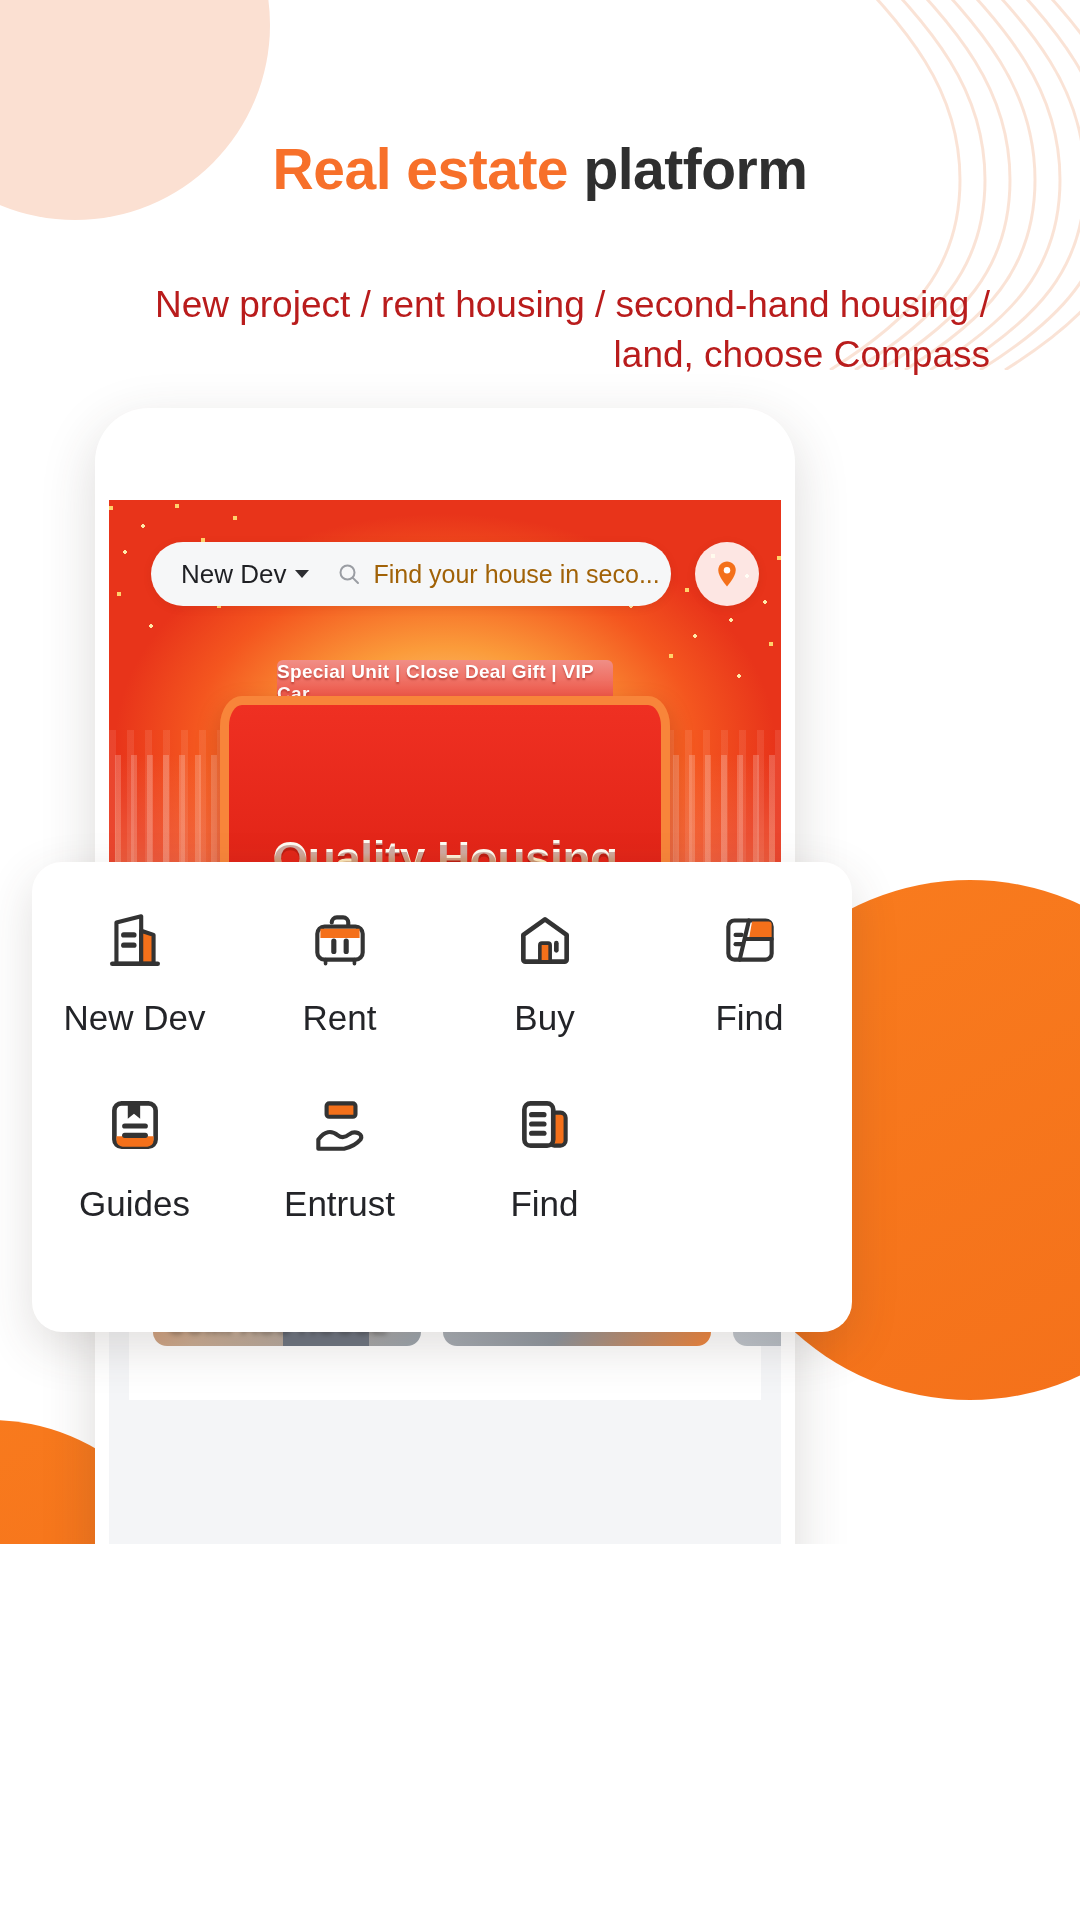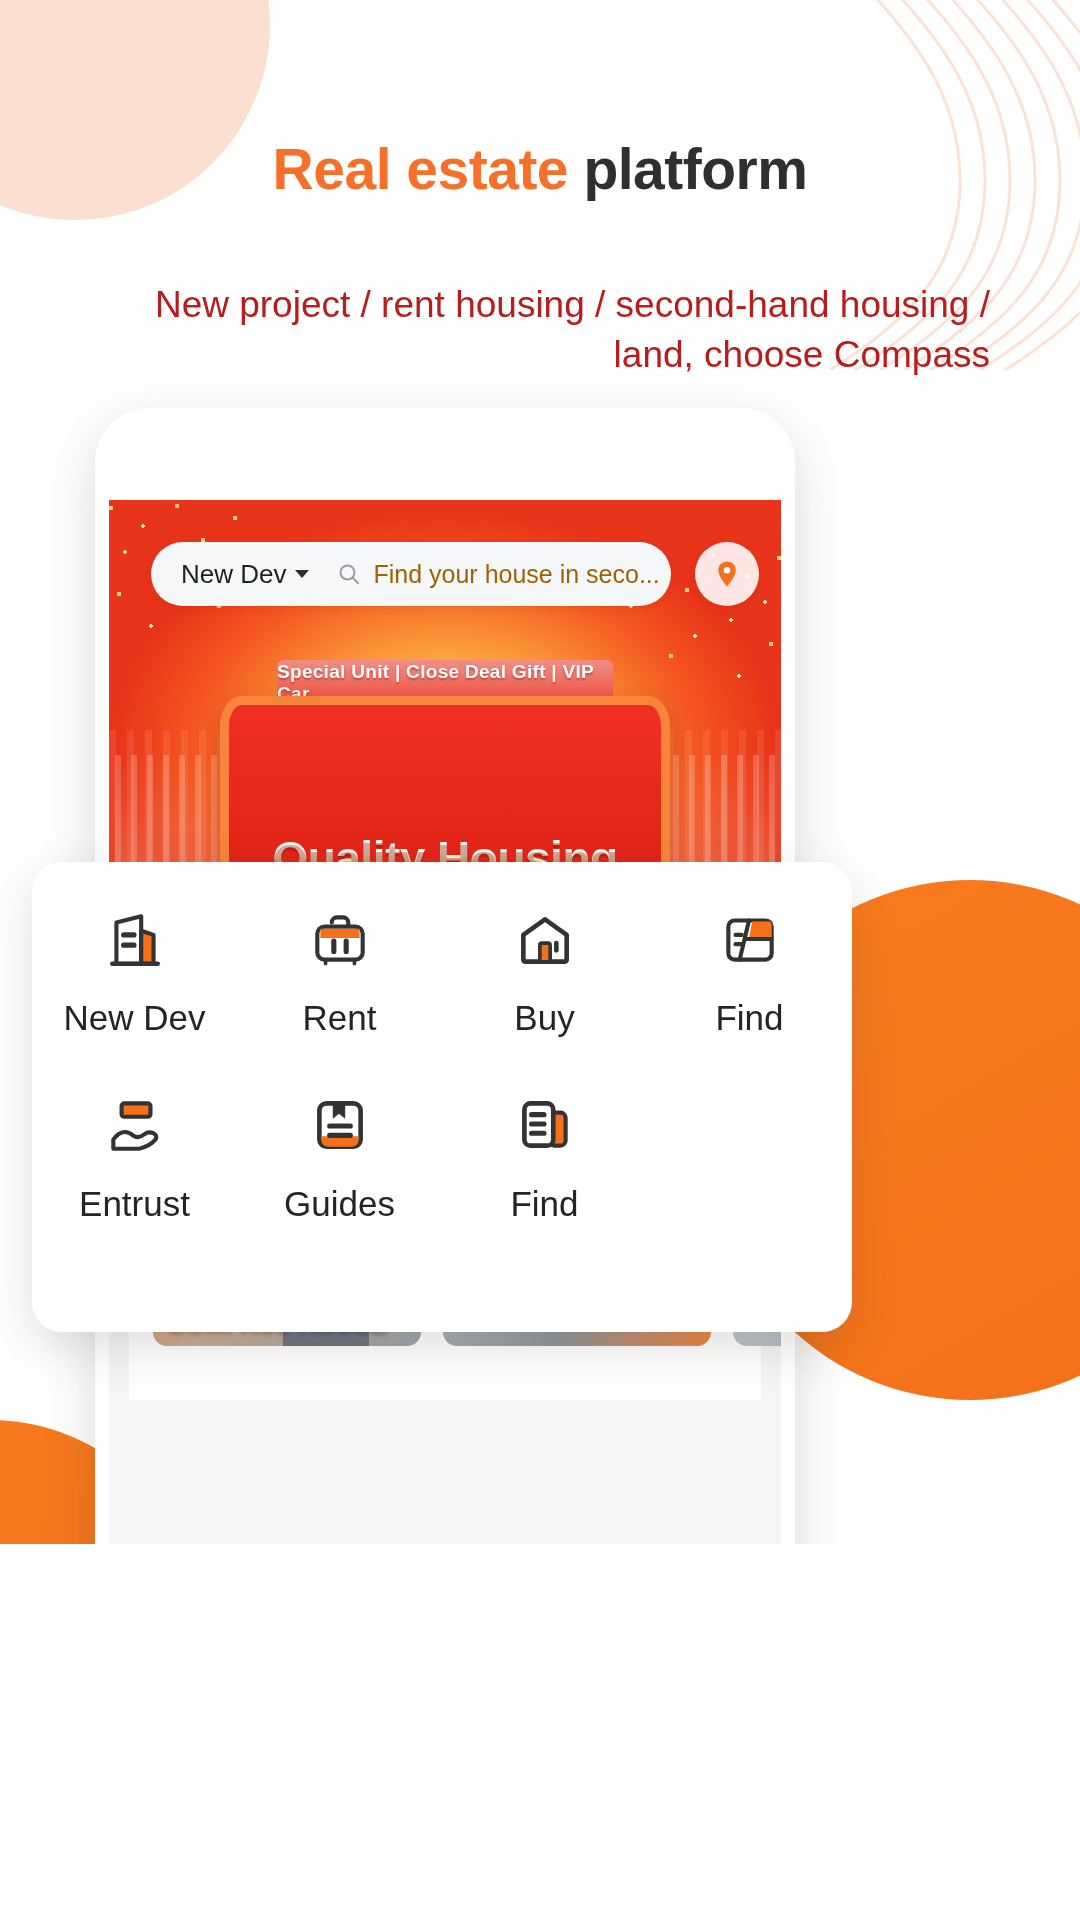--- a/index.html
+++ b/index.html
@@ -377,39 +377,39 @@
           <path d="M53 32 L28 32" stroke="#333" stroke-width="4" stroke-linecap="round"></path>
           <line x1="18" y1="28" x2="24" y2="28" stroke="#333" stroke-width="4" stroke-linecap="round"></line>
           <line x1="18" y1="37" x2="24" y2="37" stroke="#333" stroke-width="4" stroke-linecap="round"></line>
         </svg>
         <span class="menu-label">Find</span>
       </div>
 
 
       <div class="menu-item">
         <svg class="menu-icon" viewBox="0 0 64 64">
-          <rect x="19" y="11" width="28" height="13" rx="2.5" fill="#f4701a" stroke="#333" stroke-width="4"></rect>
-          <path d="M11 46 q9 -12 19 -4 q5 4 11 -1 q4 -3 9 -1 q4 2 2 6 q-6 7 -16 9 L11 55 Z" fill="#fff" stroke="#333" stroke-width="4" stroke-linejoin="round"></path>
-        </svg>
-        <span class="menu-label">Entrust</span>
-      </div>
-
-      <div class="menu-item">
-        <svg class="menu-icon" viewBox="0 0 64 64">
           <rect x="12" y="11" width="40" height="42" rx="7" fill="#fff" stroke="#333" stroke-width="4.5"></rect>
           <path d="M14 43 h36 v4 a6 6 0 0 1 -6 6 H20 a6 6 0 0 1 -6 -6 Z" fill="#f4701a"></path>
           <path d="M25 12 L25 26 L31 21 L37 26 L37 12 Z" fill="#333"></path>
           <line x1="22" y1="33" x2="42" y2="33" stroke="#333" stroke-width="5" stroke-linecap="round"></line>
           <line x1="22" y1="42" x2="42" y2="42" stroke="#333" stroke-width="5" stroke-linecap="round"></line>
         </svg>
         <span class="menu-label">Guides</span>
       </div>
 
       <div class="menu-item">
         <svg class="menu-icon" viewBox="0 0 64 64">
+          <rect x="19" y="11" width="28" height="13" rx="2.5" fill="#f4701a" stroke="#333" stroke-width="4"></rect>
+          <path d="M11 46 q9 -12 19 -4 q5 4 11 -1 q4 -3 9 -1 q4 2 2 6 q-6 7 -16 9 L11 55 Z" fill="#fff" stroke="#333" stroke-width="4" stroke-linejoin="round"></path>
+        </svg>
+        <span class="menu-label">Entrust</span>
+      </div>
+
+      <div class="menu-item">
+        <svg class="menu-icon" viewBox="0 0 64 64">
           <rect x="36" y="20" width="16" height="32" rx="5" fill="#f4701a" stroke="#333" stroke-width="4"></rect>
           <rect x="12" y="11" width="28" height="41" rx="6" fill="#fff" stroke="#333" stroke-width="4.5"></rect>
           <line x1="19" y1="22" x2="31" y2="22" stroke="#333" stroke-width="5" stroke-linecap="round"></line>
           <line x1="19" y1="31" x2="31" y2="31" stroke="#333" stroke-width="5" stroke-linecap="round"></line>
           <line x1="19" y1="40" x2="31" y2="40" stroke="#333" stroke-width="5" stroke-linecap="round"></line>
         </svg>
         <span class="menu-label">Find</span>
       </div>
 
     </div>

